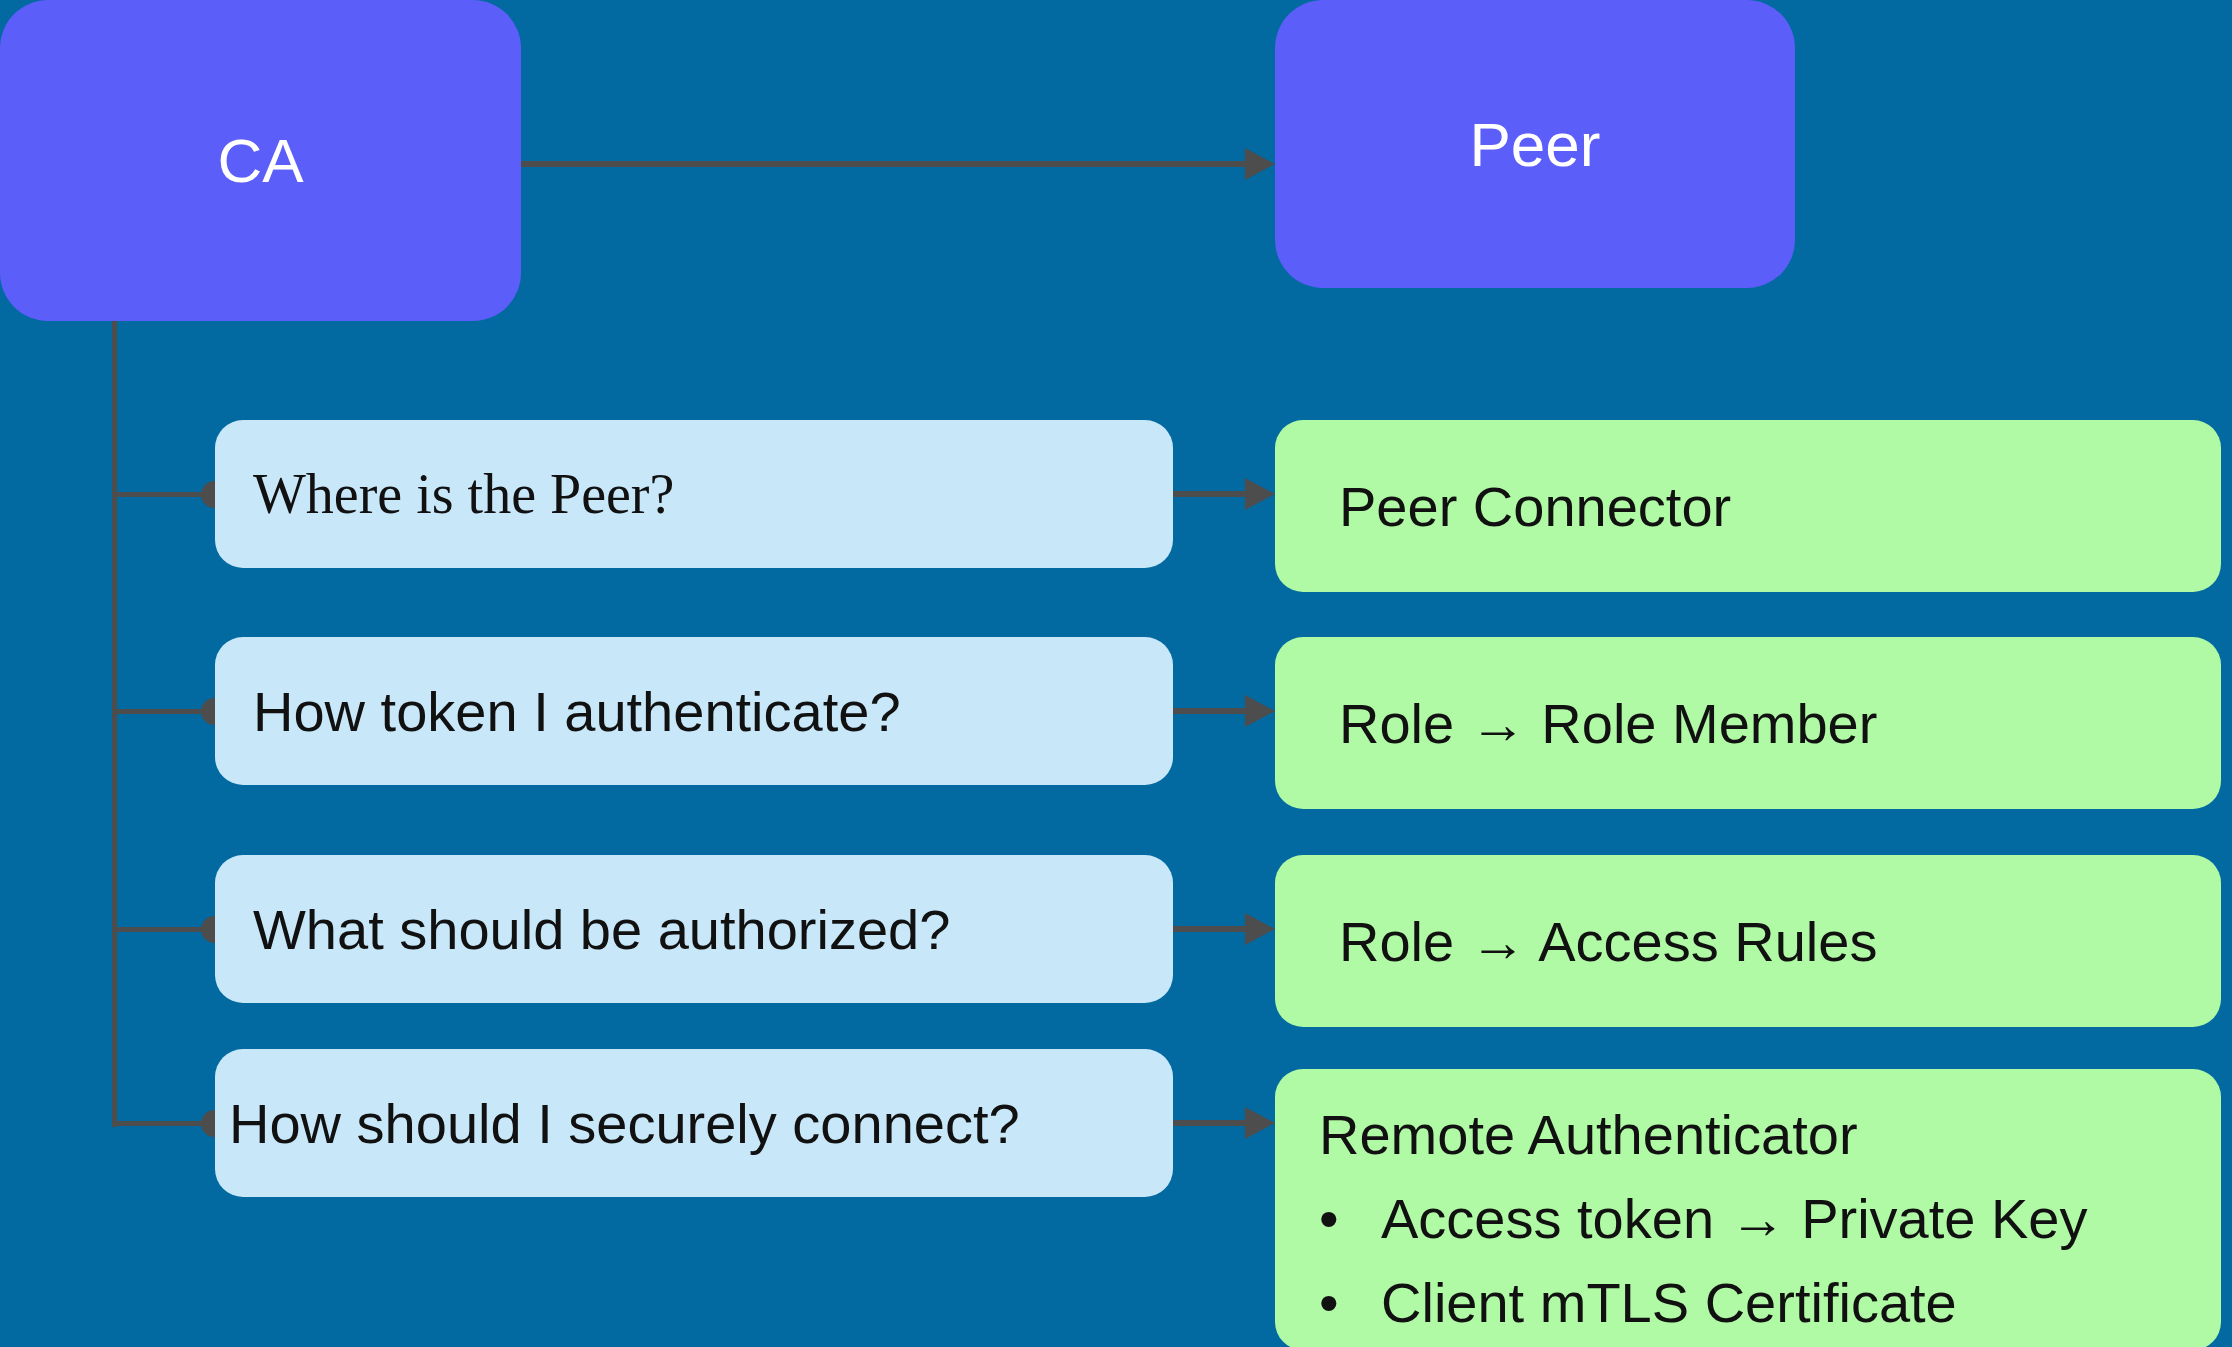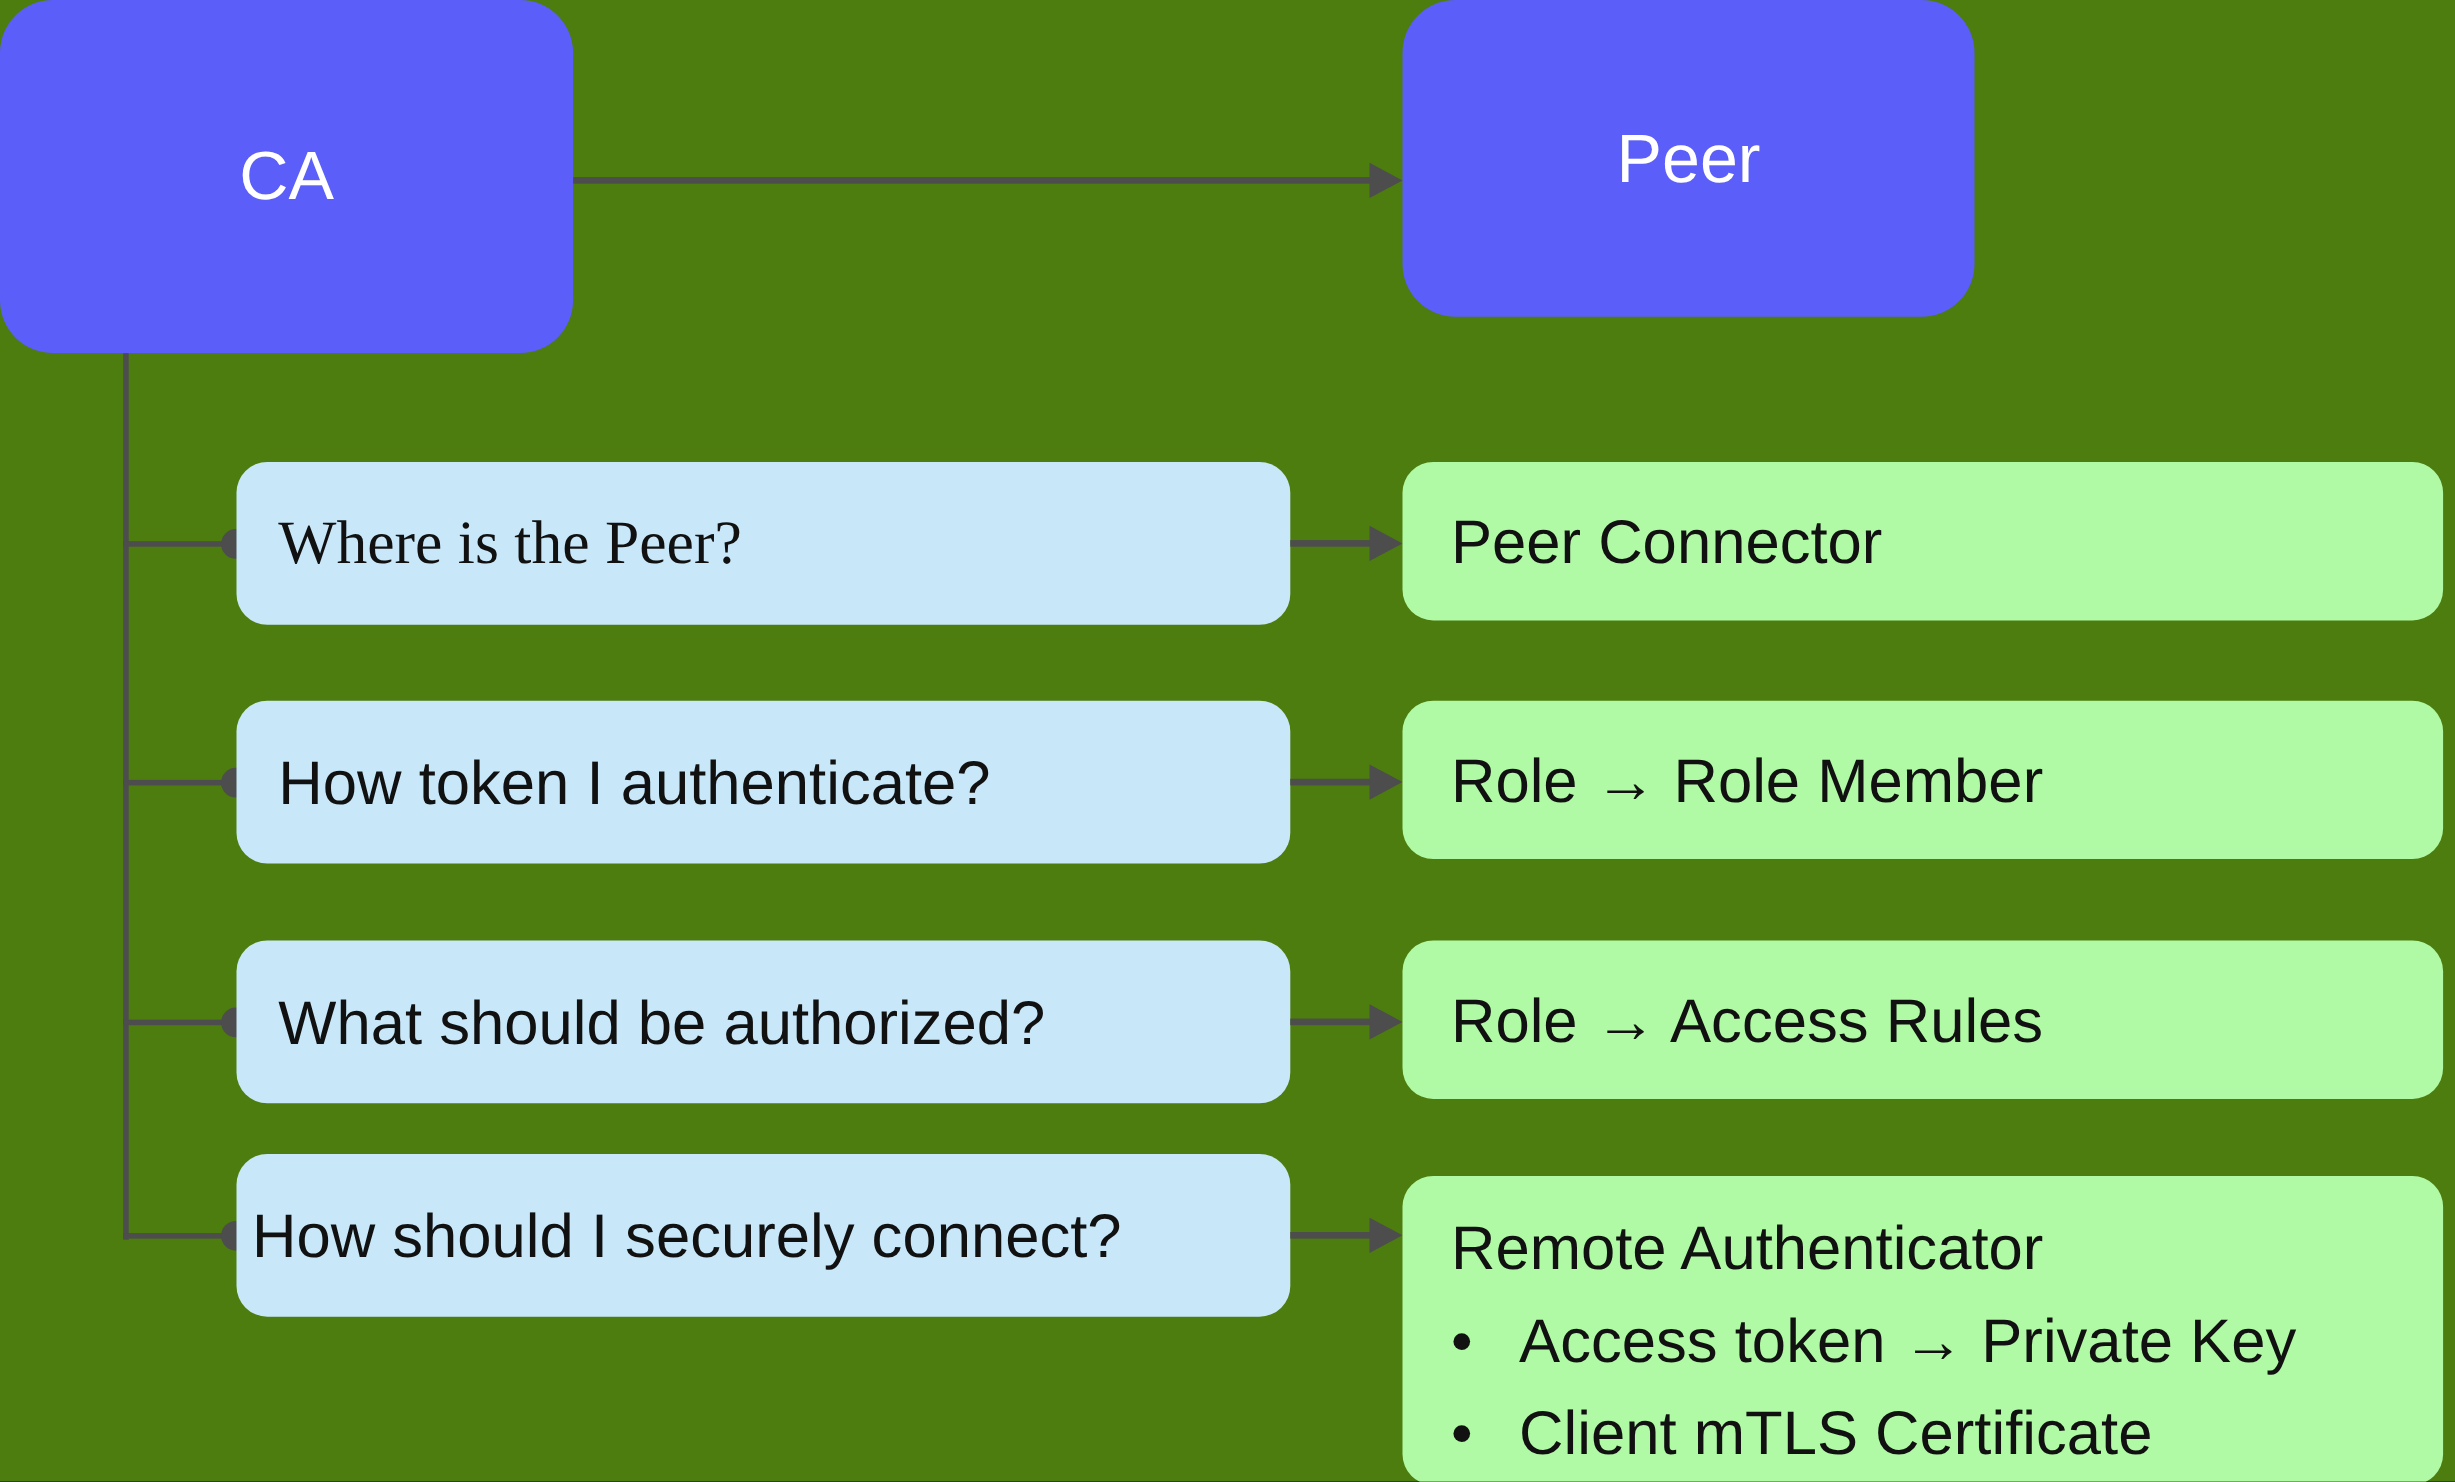--- a/index.html
+++ b/index.html
@@ -4,21 +4,21 @@
 <style>
   html, body {
     margin: 0;
     padding: 0;
     background: #000000;
   }
   .canvas {
     position: relative;
     width: 2232px;
     height: 1347px;
-    background: #4d7c0f;
+    background: #0369a1;
     font-family: "Liberation Sans", sans-serif;
     overflow: hidden;
   }
 
   
   .node {
     position: absolute;
     background: #5B5EF8;
     border-radius: 48px;
     display: flex;
@@ -100,24 +100,24 @@
     position: absolute;
     left: 1275px;
     width: 946px;
     background: #B1FAA5;
     border-radius: 28px;
     color: #111111;
     font-size: 56px;
     box-sizing: border-box;
   }
   .abox.single {
-    height: 144px;
+    height: 172px;
     display: flex;
     align-items: center;
-    padding-left: 44px;
+    padding-left: 64px;
   }
   .abox.r1 { top: 420px; }
   .abox.r2 { top: 637px; }
   .abox.r3 { top: 855px; }
   .abox.multi {
     top: 1049px;
     height: 281px;
     padding: 24px 30px 0 44px;
     line-height: 1.5;
     margin-top: 20px;

